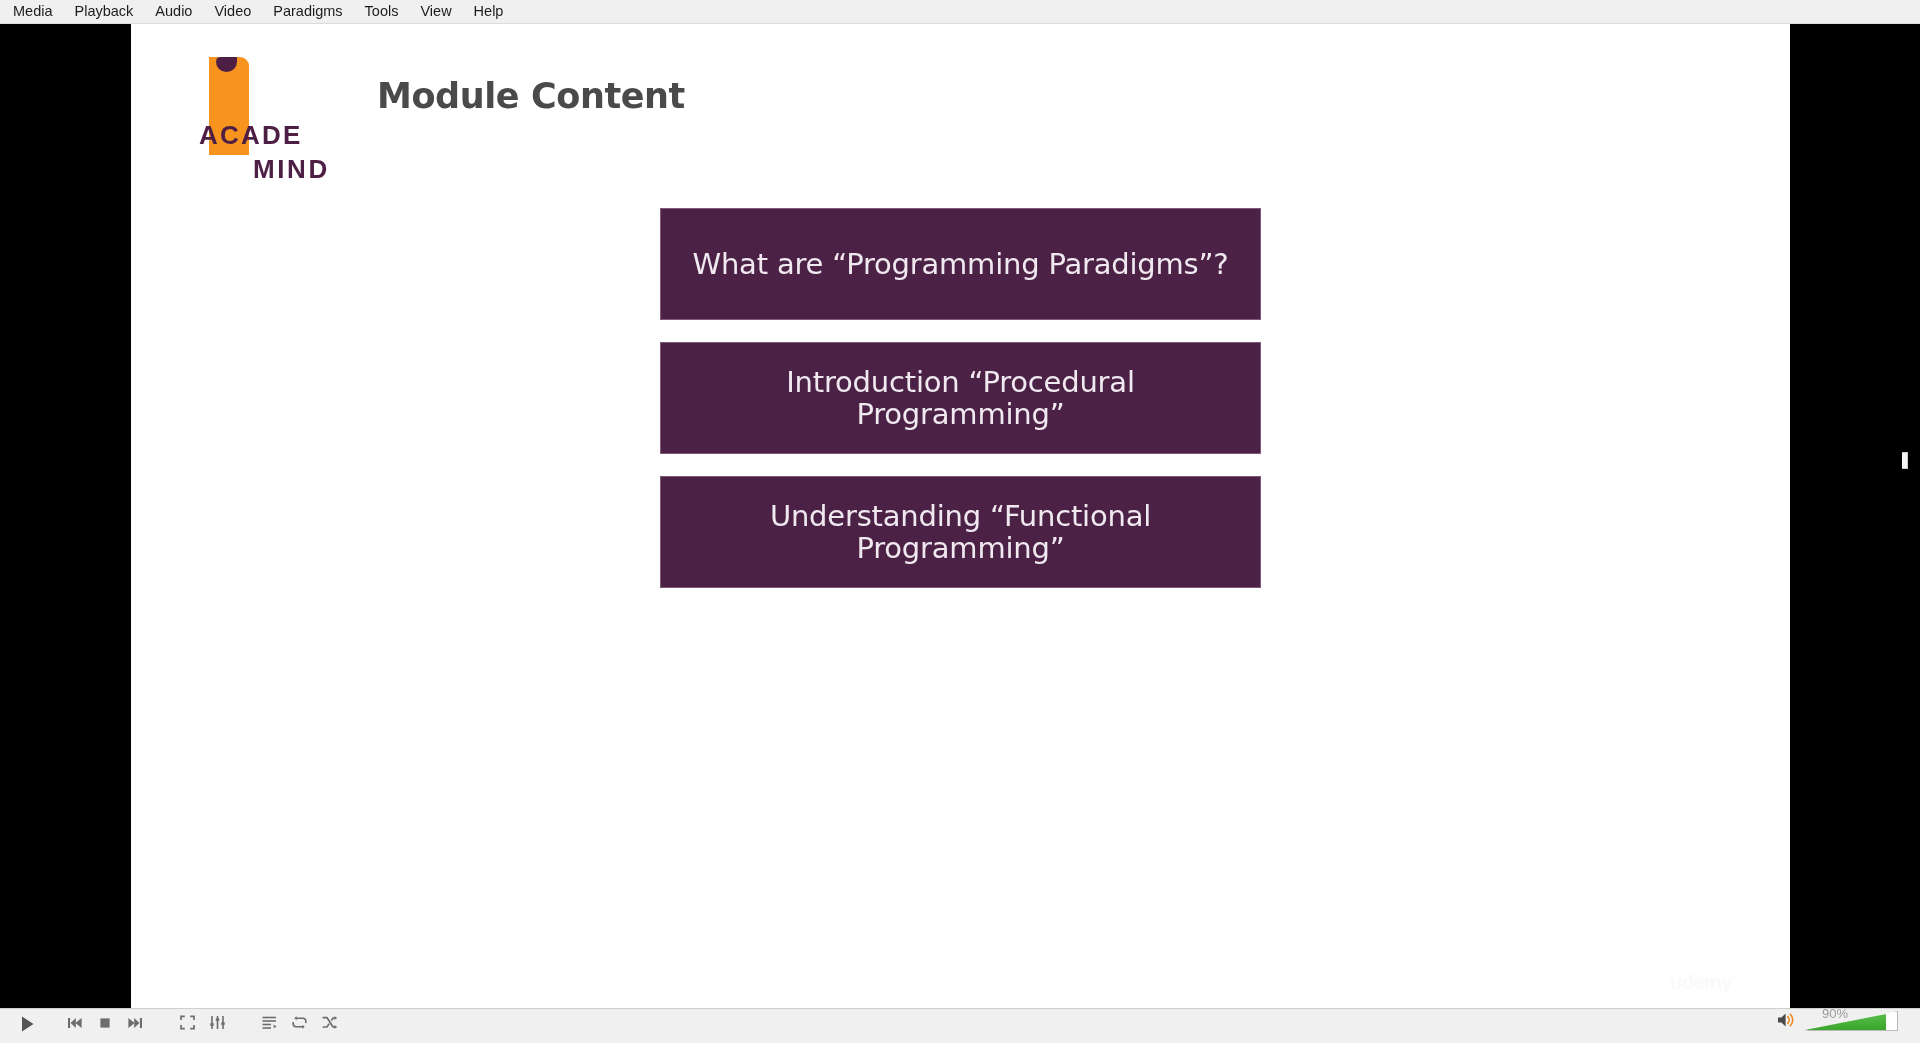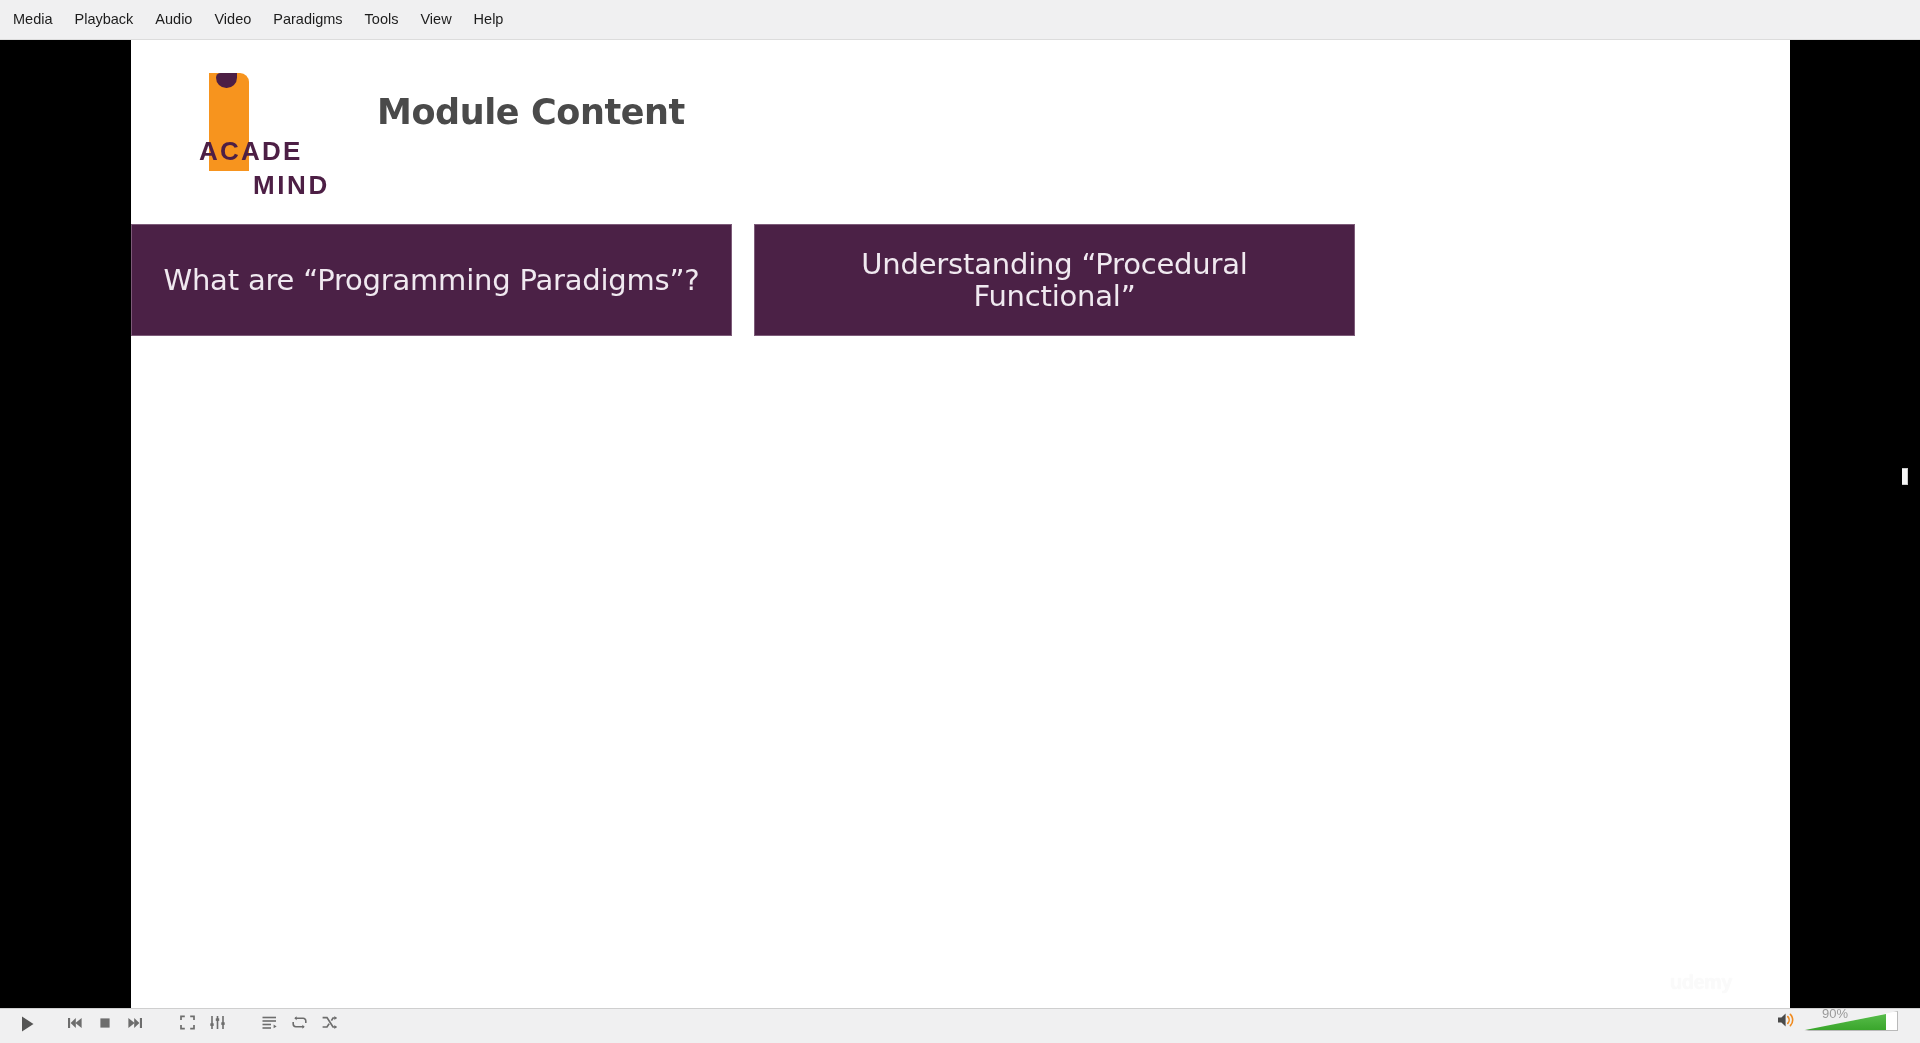--- a/index.html
+++ b/index.html
@@ -78,21 +78,21 @@
   }
   .win-btn {
     width: 17px; height: 17px;
     display: flex; align-items: center; justify-content: center;
     color: #d7dbdf;
   }
   .win-btn svg { display: block; }
 
   
   .menubar {
-    height: 40px;
+    height: 24px;
     background: #f0f0f1;
     display: flex;
     align-items: center;
     border-bottom: 1px solid #dcdcdc;
     flex: 0 0 auto;
     padding-left: 2px;
   }
   .menu-item {
     font-size: 14.5px;
     color: #1c1c1c;
@@ -164,21 +164,21 @@
     letter-spacing: -0.4px;
     font-family: "DejaVu Sans", sans-serif;
   }
 
   
   .boxes {
     position: absolute;
     left: 0; right: 0;
     top: 184px;
     display: flex;
-    flex-direction: row;
+    flex-direction: column;
     align-items: center;
     gap: 22px;
   }
   .content-box {
     width: 601px;
     min-height: 112px;
     background: #4b2146;
     border: 1px solid #7d5b79;
     display: flex;
     align-items: center;
@@ -342,21 +342,24 @@
         <div class="logo-text2">MIND</div>
       </div>
 
       <div class="slide-title">Module Content</div>
 
       <div class="boxes">
         <div class="content-box">
           <span class="content-box-label">What are “Programming Paradigms”?</span>
         </div>
         <div class="content-box">
-          <span class="content-box-label">Understanding “Procedural Functional”</span>
+          <span class="content-box-label">Introduction “Procedural Programming”</span>
+        </div>
+        <div class="content-box">
+          <span class="content-box-label">Understanding “Functional Programming”</span>
         </div>
       </div>
 
       <div class="udemy-mark">udemy</div>
     </div>
 
     <div class="cursor-artifact"></div>
   </div>
 
   <div class="bottombar">

